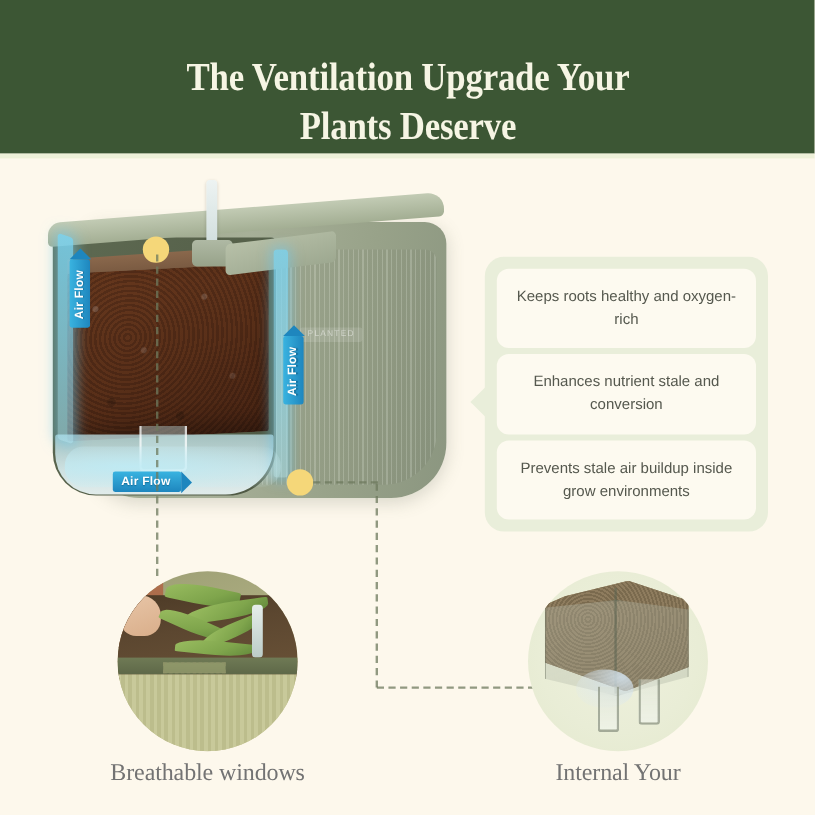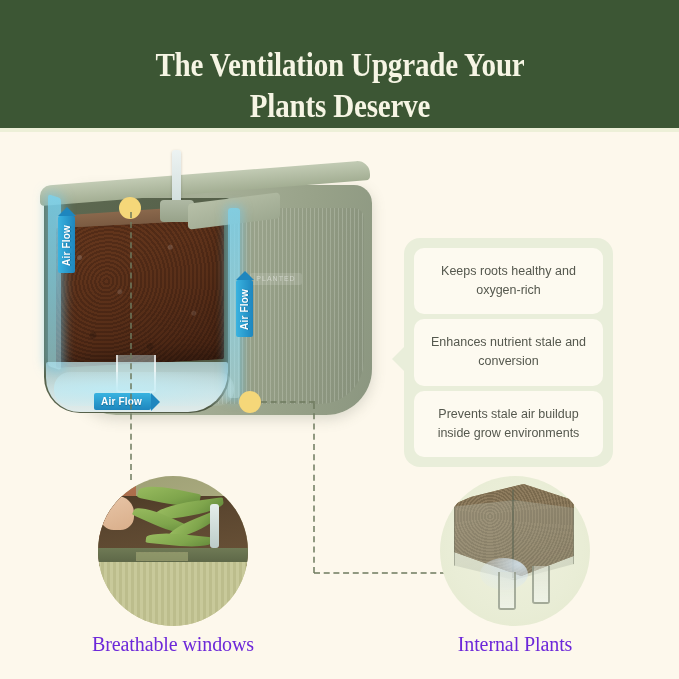--- a/index.html
+++ b/index.html
@@ -287,29 +287,28 @@
   }
   .dash-a { left: 130px; top: 212px; height: 268px; }
   .dash-b { left: 261px; top: 401px; width: 54px; }
   .dash-c { left: 313px; top: 403px; height: 170px; border-radius: 0; }
   .dash-d { left: 314px; top: 572px; width: 132px; }
 
   
   .benefits-panel {
     position: absolute;
     left: 404px; top: 214px;
-    width: 209px;
+    width: 236px;
     height: 229px;
     background: #E9EEDA;
     border-radius: 16px;
     padding: 10px;
     display: flex;
     flex-direction: column;
     justify-content: space-between;
-    margin-top: 24px;
   }
   .benefits-notch {
     position: absolute;
     left: -12px; top: 108px;
     width: 0; height: 0;
     border-top: 13px solid transparent;
     border-bottom: 13px solid transparent;
     border-right: 13px solid #E9EEDA;
   }
   .benefit-card {
@@ -442,21 +441,21 @@
     background: radial-gradient(ellipse at 80% 20%, rgba(210,225,235,0.9) 0%, rgba(220,232,240,0.35) 60%, transparent 100%);
     border-radius: 50%;
   }
 
   .inset-caption {
     position: absolute;
     width: 260px;
     text-align: center;
     font-family: "Liberation Serif", serif;
     font-size: 20px;
-    color: #6d28d9;
+    color: #737373;
     letter-spacing: -0.1px;
   }
   .cap-left  { left: 43px;  top: 633px; }
   .cap-right { left: 385px; top: 633px; }
 </style>
 </head>
 <body>
 
 <div class="page">
 
@@ -532,15 +531,15 @@
   <div class="inset-caption cap-left">Breathable windows</div>
 
   <div class="inset inset-right">
     <div class="ri-soil"></div>
     <div class="ri-clear-wall"></div>
     <div class="ri-divider"></div>
     <div class="ri-airstream"></div>
     <div class="ri-leg ri-leg1"></div>
     <div class="ri-leg ri-leg2"></div>
   </div>
-  <div class="inset-caption cap-right">Internal Plants</div>
+  <div class="inset-caption cap-right">Internal Your</div>
 
 </div>
 
 </body></html>

